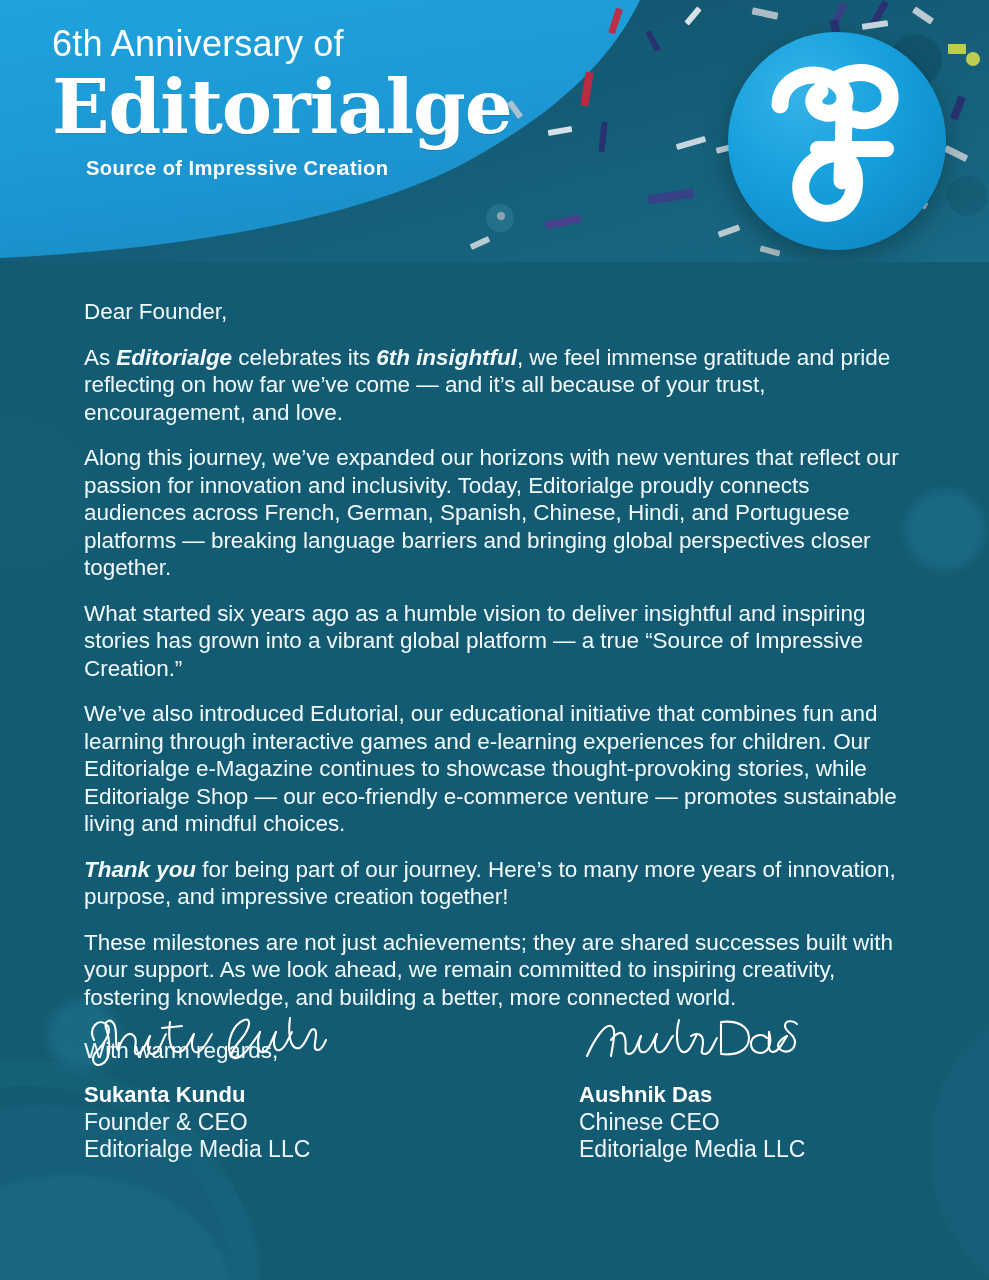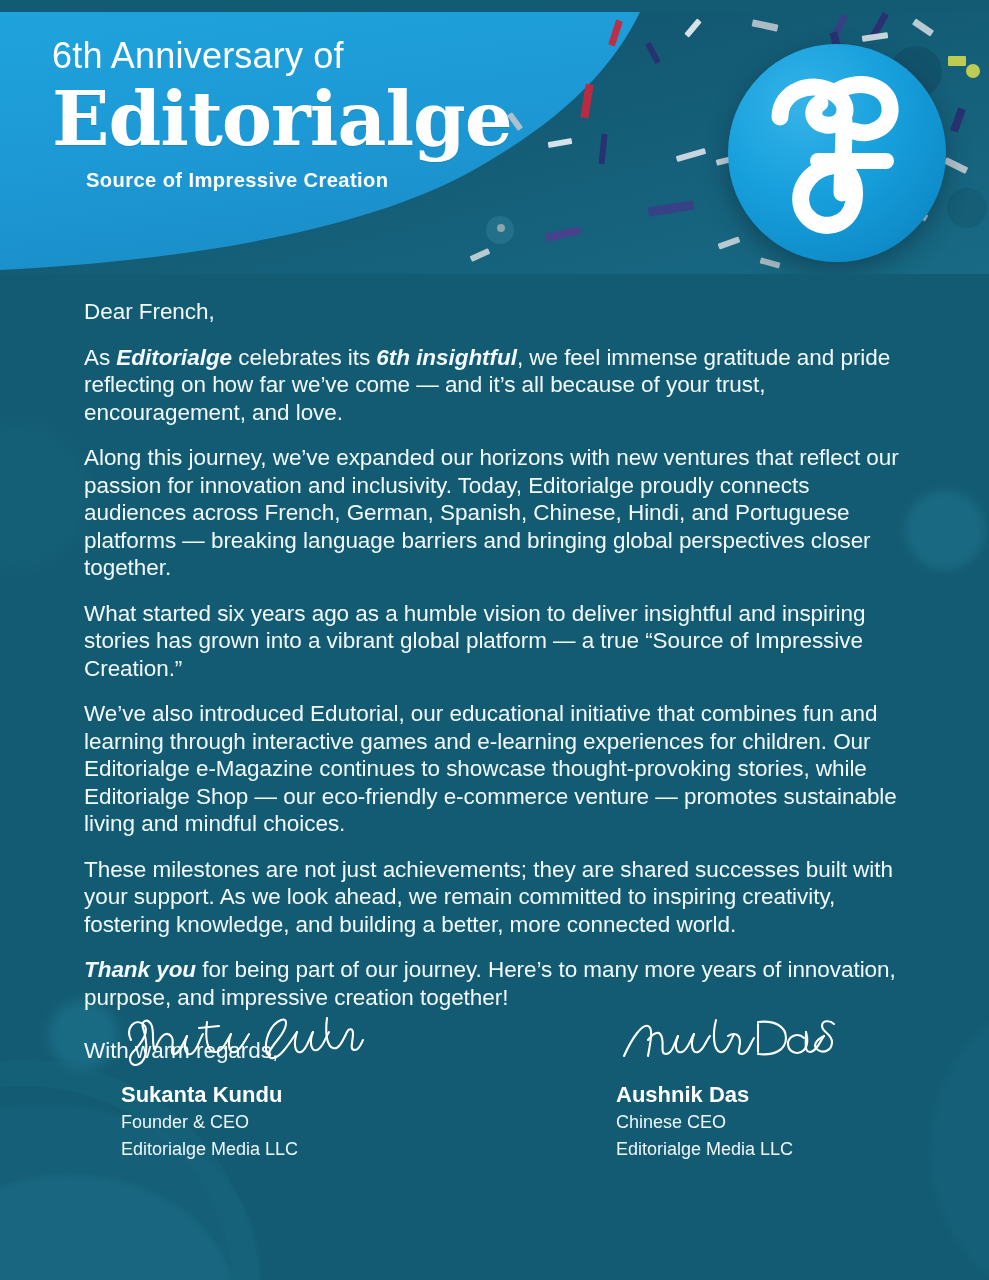--- a/index.html
+++ b/index.html
@@ -26,21 +26,21 @@
   .blob-b{ left:-170px;top:1105px; width:430px; height:330px; background:#17657e; opacity:.55; filter:blur(2px); }
   .blob-c{ left:-95px; top:1175px; width:330px; height:260px; background:#1a6b84; opacity:.6;  filter:blur(2px); }
   .blob-d{ left:905px; top:490px;  width:80px;  height:80px;  background:#1a6b84; opacity:.9;  filter:blur(5px); }
   .blob-e{ left:930px; top:1000px; width:260px; height:300px; background:#17657e; opacity:.5;  filter:blur(3px); }
   .blob-f{ left:-60px; top:420px;  width:150px; height:150px; background:#16627a; opacity:.55; filter:blur(8px); }
   .ring{ position:absolute; border-radius:50%; border:26px solid #17657e; opacity:.45; pointer-events:none; }
   .ring-a{ left:-210px; top:1060px; width:470px; height:470px; }
 
   
   #header{
-    position:absolute; left:0; top:12px; width:989px; height:262px;
+    position:absolute; left:0; top:0; width:989px; height:262px;
     overflow:hidden;
     background:#737373;
   }
   #header-svg{ position:absolute; left:0; top:0; }
 
   .confetti{ position:absolute; pointer-events:none; }
 
   .header-text{
     position:absolute; left:52px; top:24px; width:560px; z-index:6;
   }
@@ -94,27 +94,26 @@
   }
   p.para b{ font-weight:700; font-style:italic; }
   .salutation{ margin-bottom:17px; }
   .regards{ margin-top:26px; margin-bottom:0; font-size:22px; }
 
   
   #signatures{
     position:absolute; left:84px; top:1010px;
     width:830px; height:200px; z-index:4;
     display:flex;
-    margin-left:37px;
   }
   .sig-col{ width:495px; }
   .sig-col.second{ width:auto; }
   .sig-mark{ height:62px; margin-bottom:4px; }
   .sig-name{ font-size:22px; font-weight:700; line-height:29px; }
-  .sig-role{ font-size:18px; font-weight:400; line-height:27px; color:#eef7fb; }
+  .sig-role{ font-size:23px; font-weight:400; line-height:27px; color:#eef7fb; }
 </style>
 </head>
 <body>
 
 <div id="page">
 
   <div class="ring ring-a"></div>
   <div class="blob blob-b"></div>
   <div class="blob blob-c"></div>
   <div class="blob blob-e"></div>
@@ -196,29 +195,29 @@
 
           <path d="M56,92 L124,92" stroke-width="16"></path>
 
           <path d="M80,96 C44,96 30,128 44,146 C58,164 88,158 92,132 C95,112 86,98 72,94" stroke-width="17"></path>
         </g>
       </svg>
     </div>
   </div>
 
   <div id="letter">
-    <p class="para salutation">Dear French,</p>
+    <p class="para salutation">Dear Founder,</p>
 
     <div id="paragraphs">
         <p class="para">As <b>Editorialge</b> celebrates its <b>6th insightful</b>, we feel immense gratitude and pride reflecting on how far we’ve come — and it’s all because of your trust, encouragement, and love.</p>
         <p class="para">Along this journey, we’ve expanded our horizons with new ventures that reflect our passion for innovation and inclusivity. Today, Editorialge proudly connects audiences across French, German, Spanish, Chinese, Hindi, and Portuguese platforms — breaking language barriers and bringing global perspectives closer together.</p>
         <p class="para">What started six years ago as a humble vision to deliver insightful and inspiring stories has grown into a vibrant global platform — a true “Source of Impressive Creation.”</p>
         <p class="para">We’ve also introduced Edutorial, our educational initiative that combines fun and learning through interactive games and e-learning experiences for children. Our Editorialge e-Magazine continues to showcase thought-provoking stories, while Editorialge Shop — our eco-friendly e-commerce venture — promotes sustainable living and mindful choices.</p>
+        <p class="para"><b>Thank you</b> for being part of our journey. Here’s to many more years of innovation, purpose, and impressive creation together!</p>
         <p class="para">These milestones are not just achievements; they are shared successes built with your support. As we look ahead, we remain committed to inspiring creativity, fostering knowledge, and building a better, more connected world.</p>
-        <p class="para"><b>Thank you</b> for being part of our journey. Here’s to many more years of innovation, purpose, and impressive creation together!</p>
       </div>
 
     <p class="para regards">With warm regards,</p>
   </div>
 
   <div id="signatures">
       <div class="sig-col">
         <div><svg class="sig-mark" width="245" height="62" viewBox="0 0 245 62">
             <g fill="none" stroke="#ffffff" stroke-width="2.1" stroke-linecap="round" stroke-linejoin="round">
               <path d="M10,30 C4,18 14,8 22,14 C30,20 20,34 12,42 C6,49 10,58 18,54 C28,49 26,30 22,18 C20,11 26,8 30,14 C34,21 30,34 34,40"></path>

